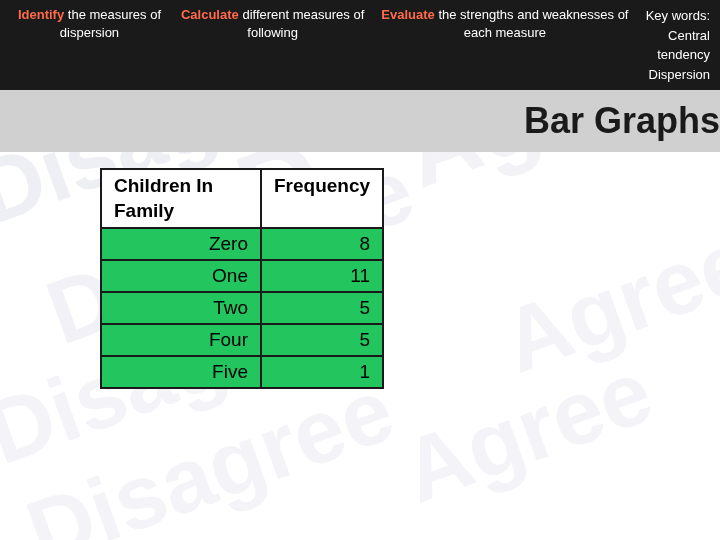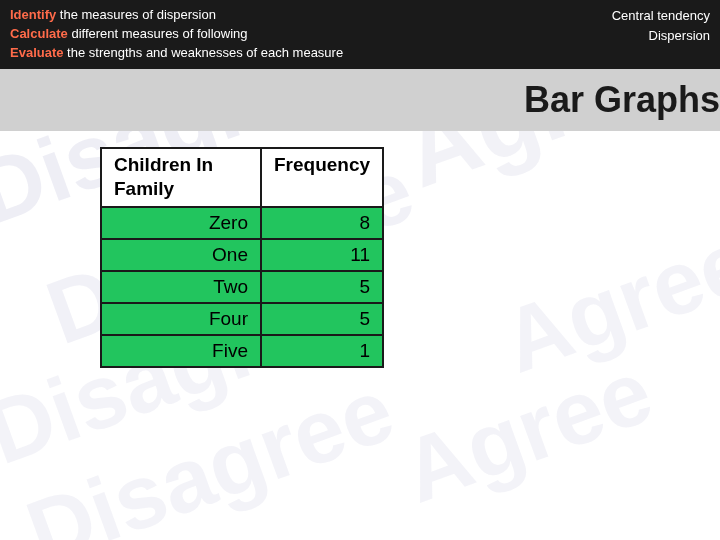--- a/index.html
+++ b/index.html
@@ -65,22 +65,22 @@
     .header {
       display: flex;
       background: #1a1a1a;
       padding: 6px 10px;
       align-items: flex-start;
       justify-content: space-between;
     }
 
     .header-left {
       display: flex;
-      flex-direction: column;
-      gap: 1px;
+      gap: 12px;
+      text-align: center;
     }
 
     .header-item {
       font-size: 13px;
       color: #fff;
       line-height: 1.4;
     }
 
     .header-item .keyword {
       color: #ff6b4a;
@@ -192,20 +192,21 @@
       <div class="header-item">
         <span class="keyword">Calculate</span>
         <span> different measures of following</span>
       </div>
       <div class="header-item">
         <span class="keyword">Evaluate</span>
         <span> the strengths and weaknesses of each measure</span>
       </div>
     </div>
     <div class="header-right">
+      <span>Key words:</span>
       <span>Central tendency</span>
       <span>Dispersion</span>
     </div>
   </div>
 
   <div class="title-section">
     <h1 class="main-title">Bar Graphs</h1>
   </div>
 
   <div class="body-content">

